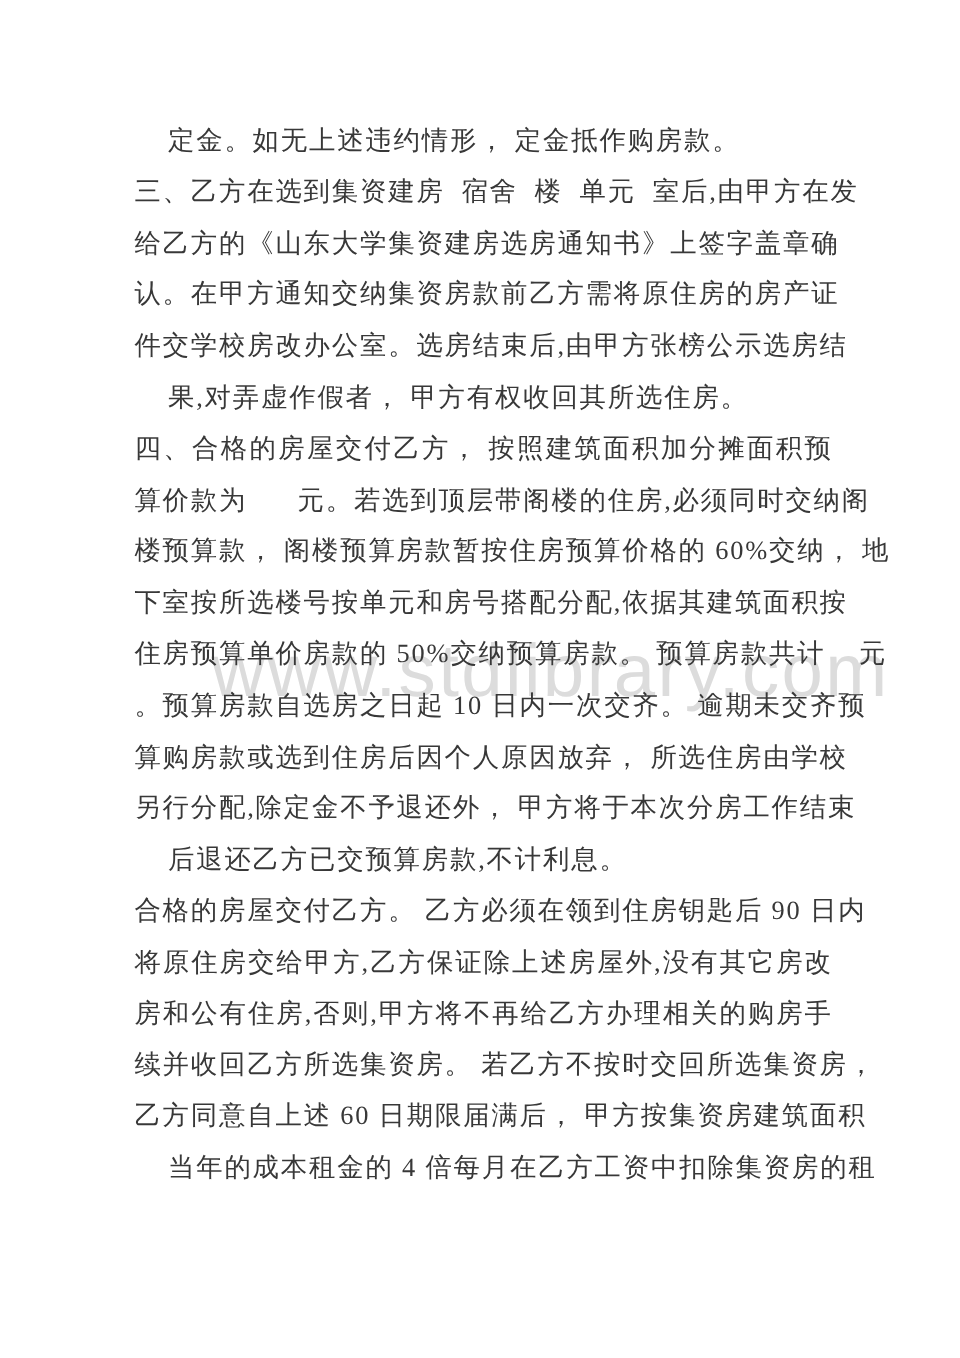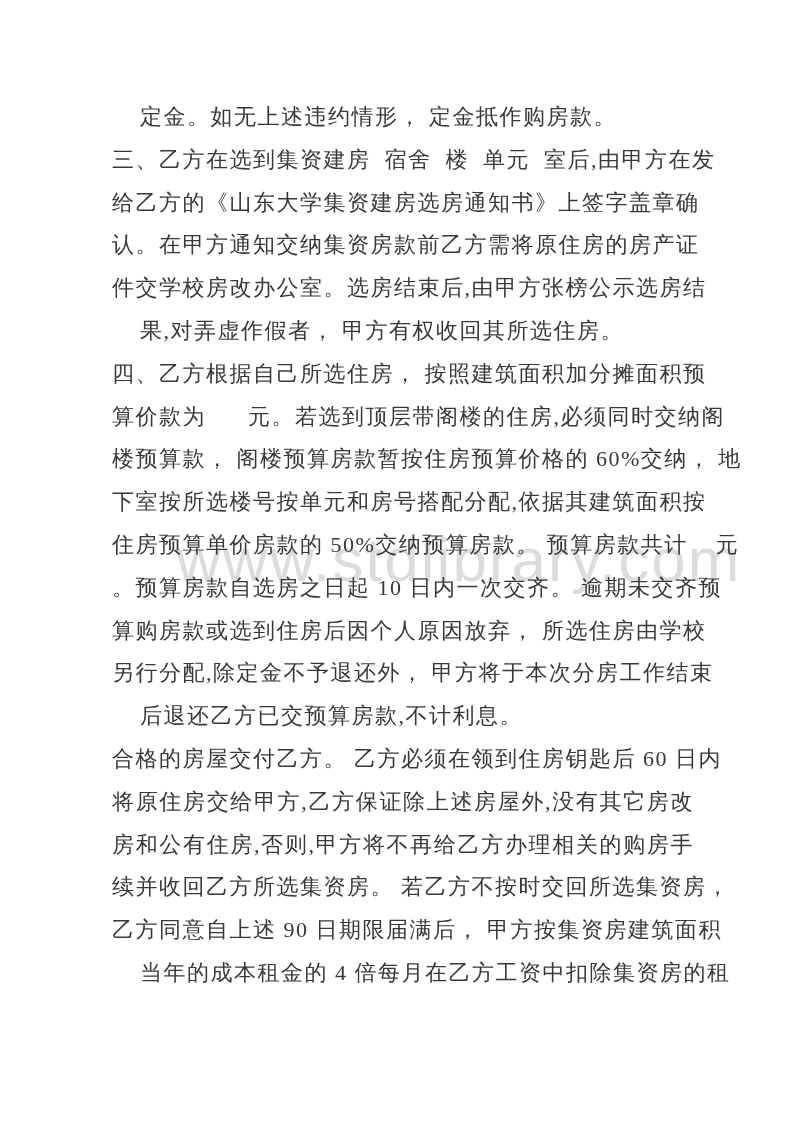--- a/index.html
+++ b/index.html
@@ -61,29 +61,29 @@
 
 <div class="page">
   <div class="watermark">www.stdlibrary.com</div>
   <div class="text-block">
       <div class="line para-end">定金。如无上述违约情形， 定金抵作购房款。</div>
       <div class="line">三、乙方在选到集资建房&nbsp;&nbsp;宿舍&nbsp;&nbsp;楼&nbsp;&nbsp;单元&nbsp;&nbsp;室后,由甲方在发</div>
       <div class="line">给乙方的《山东大学集资建房选房通知书》上签字盖章确</div>
       <div class="line">认。在甲方通知交纳集资房款前乙方需将原住房的房产证</div>
       <div class="line">件交学校房改办公室。选房结束后,由甲方张榜公示选房结</div>
       <div class="line para-end">果,对弄虚作假者， 甲方有权收回其所选住房。</div>
-      <div class="line">四、乙方根据自己所选住房， 按照建筑面积加分摊面积预</div>
+      <div class="line">四、合格的房屋交付乙方， 按照建筑面积加分摊面积预</div>
       <div class="line">算价款为&nbsp;&nbsp;&nbsp;&nbsp;&nbsp;&nbsp;元。若选到顶层带阁楼的住房,必须同时交纳阁</div>
       <div class="line">楼预算款， 阁楼预算房款暂按住房预算价格的 60%交纳， 地</div>
       <div class="line">下室按所选楼号按单元和房号搭配分配,依据其建筑面积按</div>
       <div class="line">住房预算单价房款的 50%交纳预算房款。 预算房款共计&nbsp;&nbsp;&nbsp;&nbsp;元</div>
       <div class="line">。预算房款自选房之日起 10 日内一次交齐。 逾期未交齐预</div>
       <div class="line">算购房款或选到住房后因个人原因放弃， 所选住房由学校</div>
       <div class="line">另行分配,除定金不予退还外， 甲方将于本次分房工作结束</div>
       <div class="line para-end">后退还乙方已交预算房款,不计利息。</div>
-      <div class="line">合格的房屋交付乙方。 乙方必须在领到住房钥匙后 60 日内</div>
+      <div class="line">合格的房屋交付乙方。 乙方必须在领到住房钥匙后 90 日内</div>
       <div class="line">将原住房交给甲方,乙方保证除上述房屋外,没有其它房改</div>
       <div class="line">房和公有住房,否则,甲方将不再给乙方办理相关的购房手</div>
       <div class="line">续并收回乙方所选集资房。 若乙方不按时交回所选集资房，</div>
-      <div class="line">乙方同意自上述 90 日期限届满后， 甲方按集资房建筑面积</div>
+      <div class="line">乙方同意自上述 60 日期限届满后， 甲方按集资房建筑面积</div>
       <div class="line para-end">当年的成本租金的 4 倍每月在乙方工资中扣除集资房的租</div>
     </div>
 </div>
 
 </body></html>

